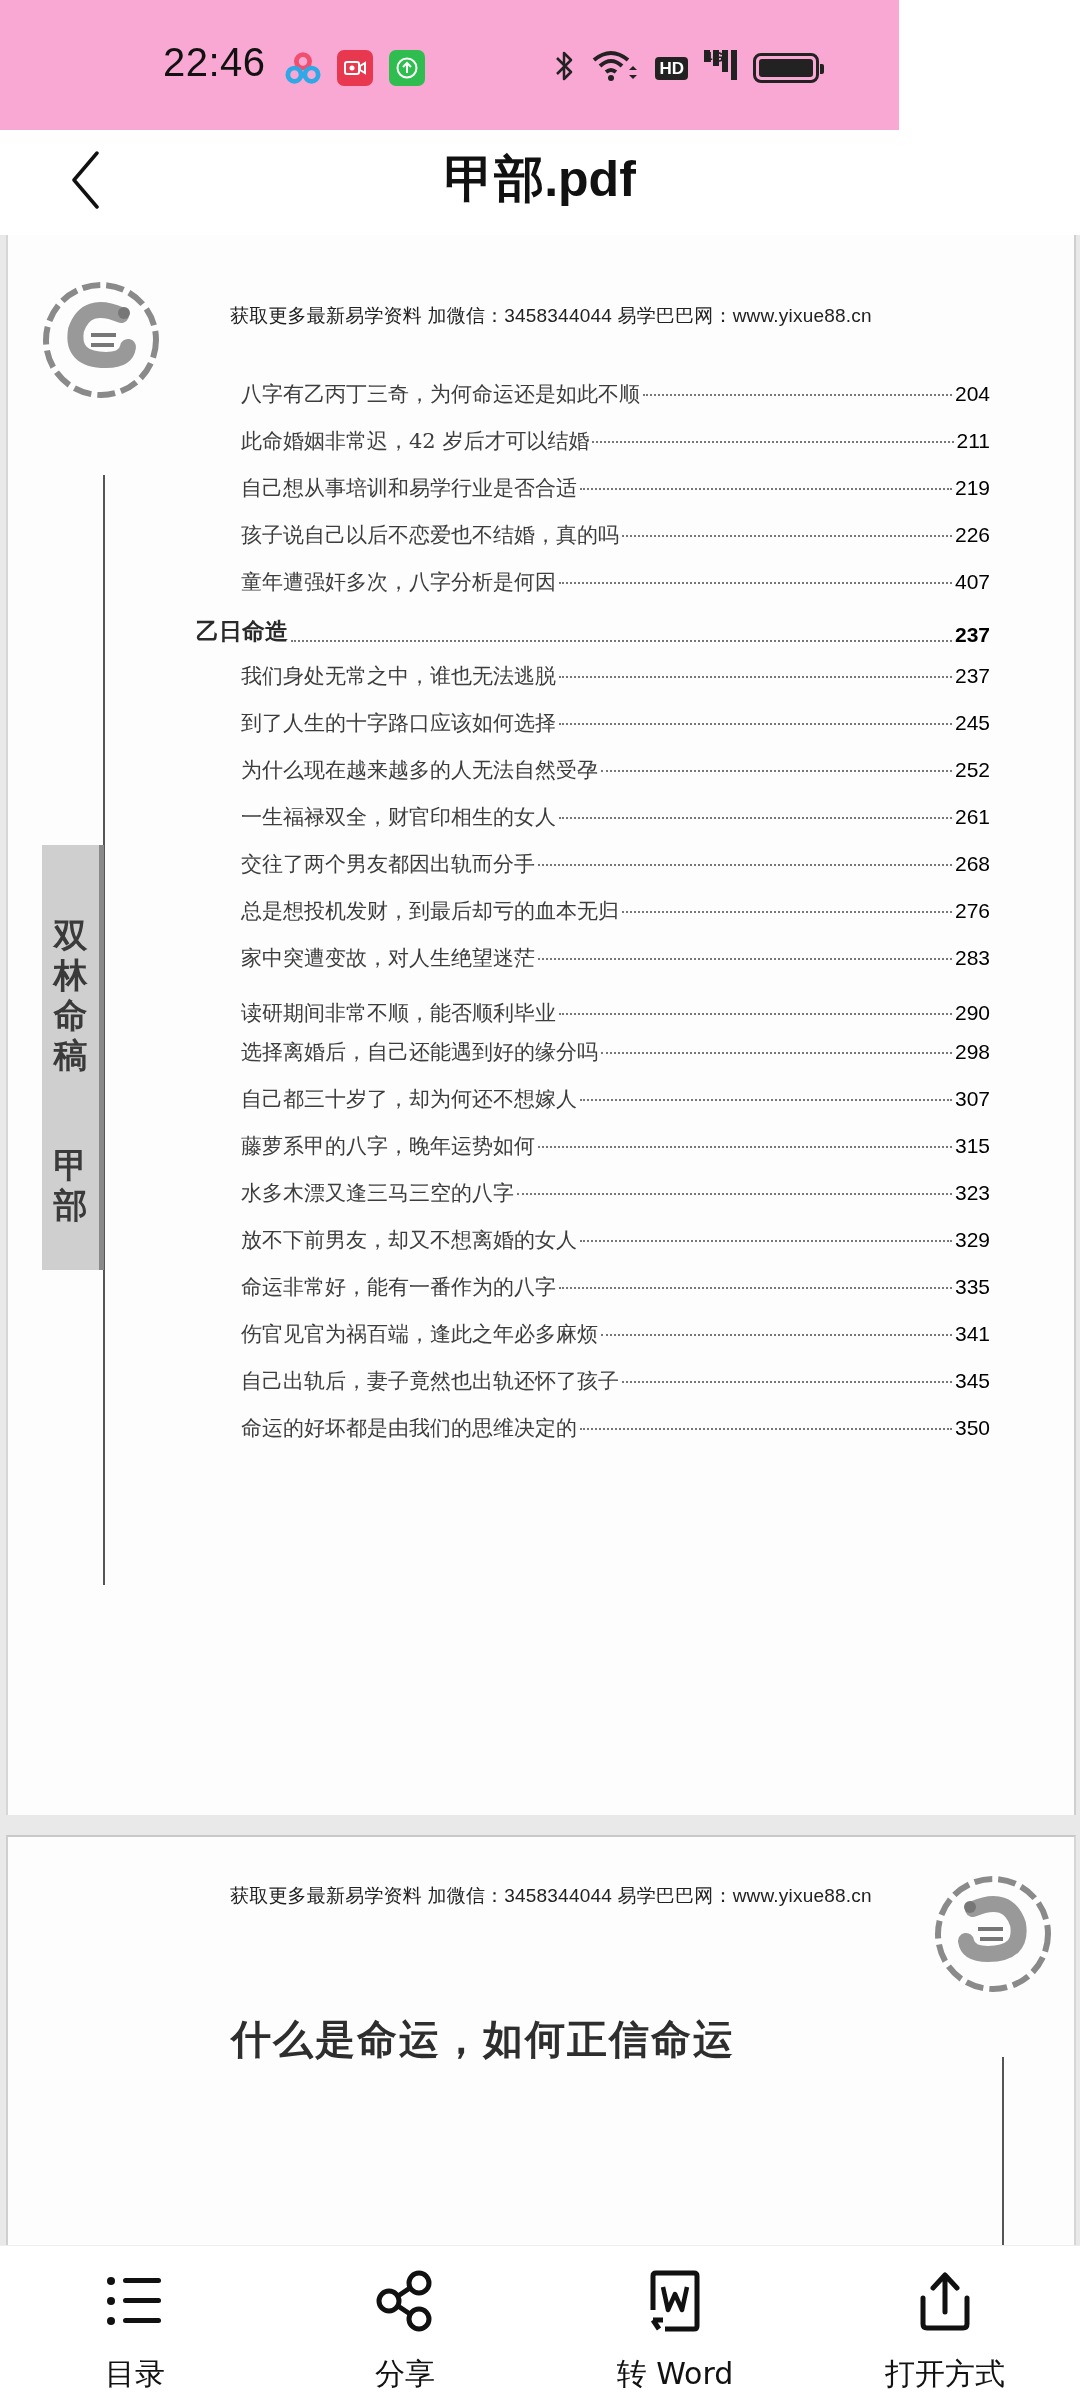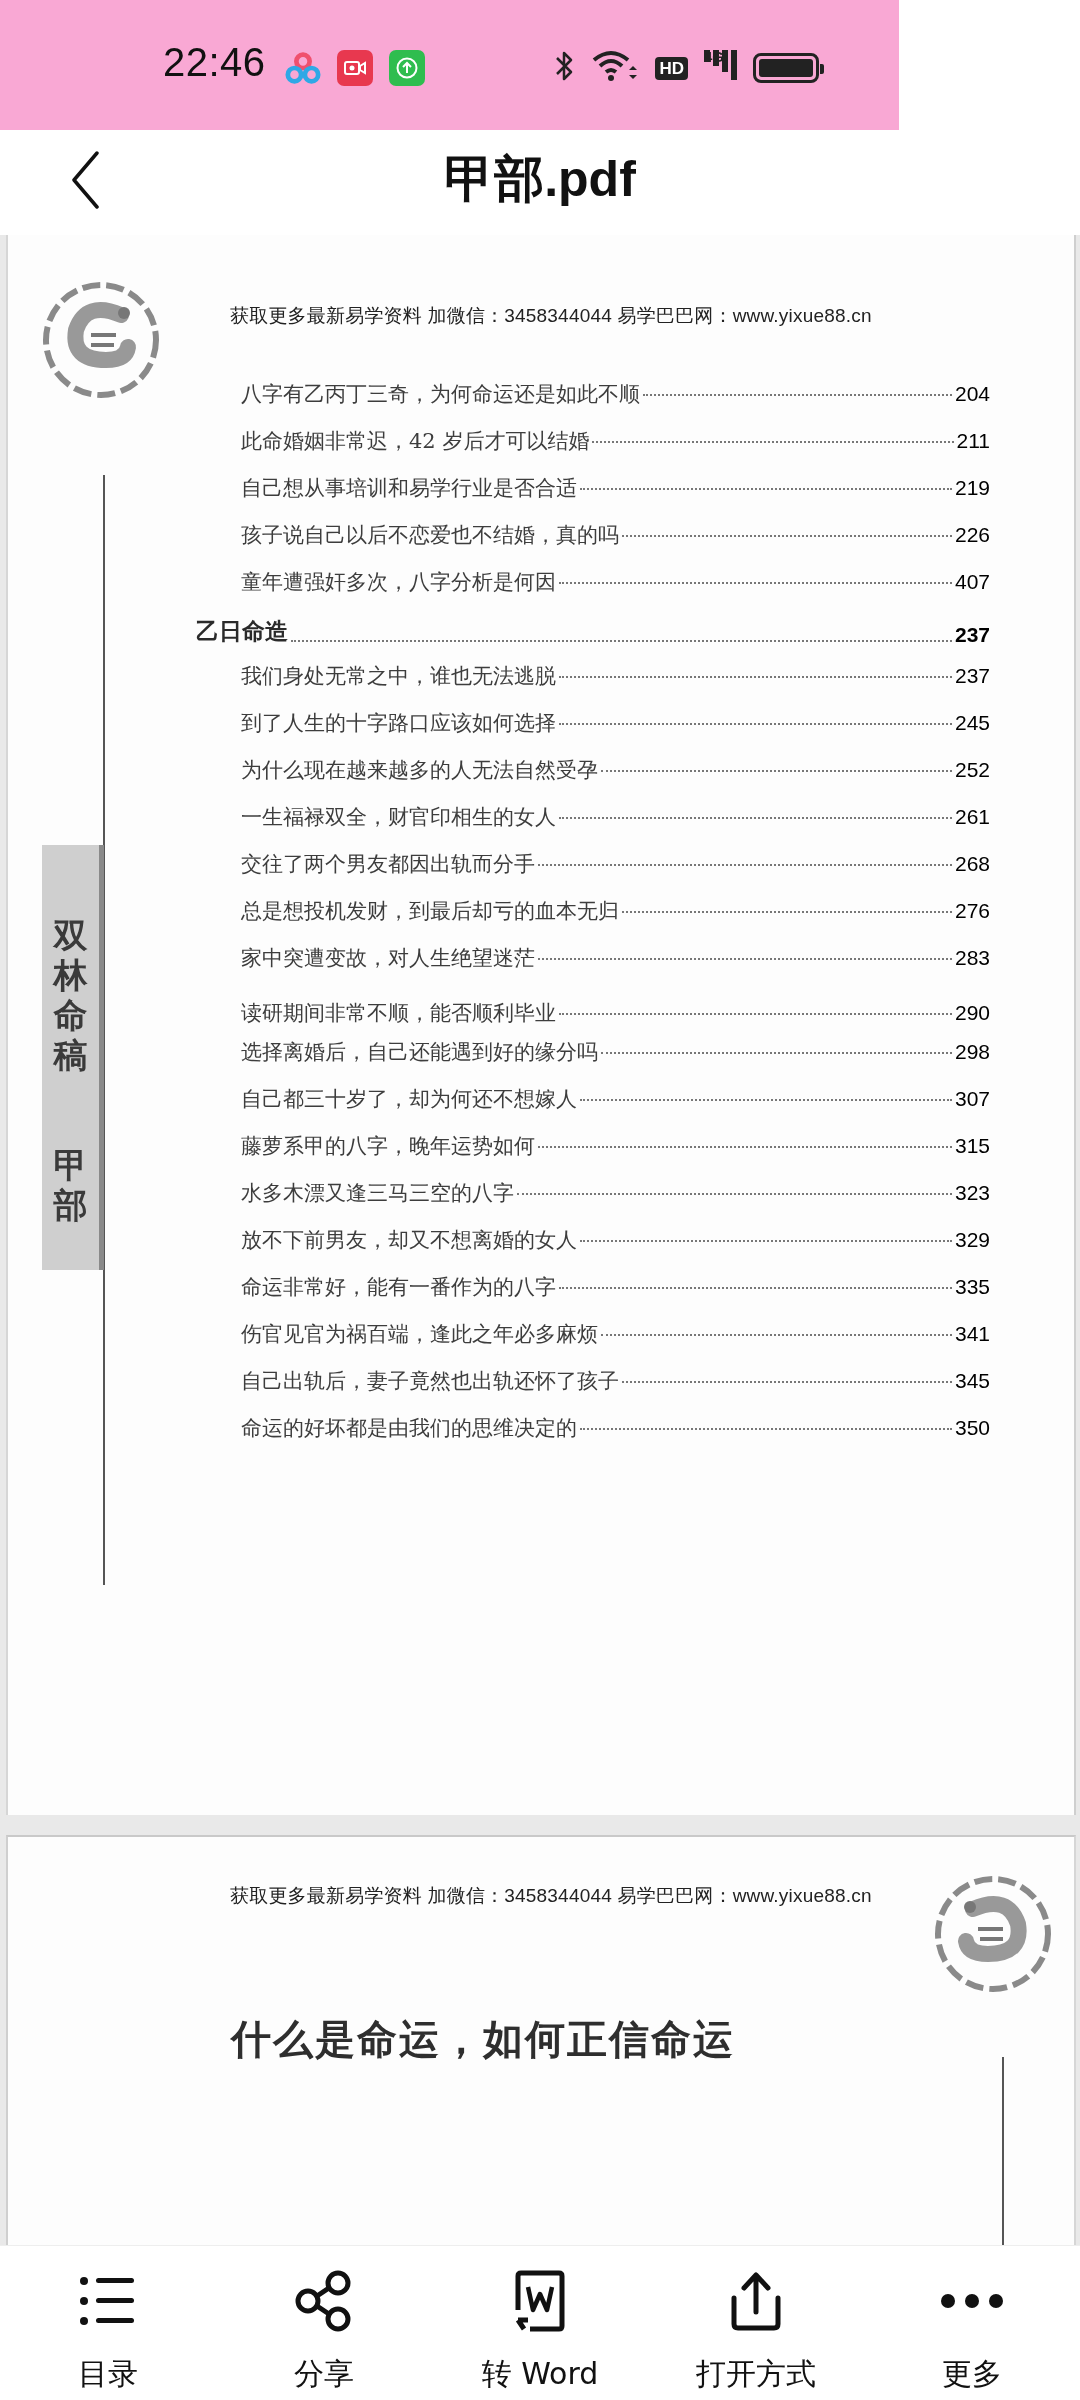--- a/index.html
+++ b/index.html
@@ -321,23 +321,13 @@
   </div>
   <div class="tool-item">
     <span class="tool-icon">
       <svg width="56" height="62" viewBox="0 0 56 62">
         <path d="M28 42 V6 M16 18 L28 5 L40 18" fill="none" stroke="#111" stroke-width="5" stroke-linecap="round" stroke-linejoin="round"></path>
         <path d="M6 28 V54 Q6 58 10 58 H46 Q50 58 50 54 V28" fill="none" stroke="#111" stroke-width="5" stroke-linecap="round"></path>
       </svg>
     </span>
     <span class="tool-label">打开方式</span>
   </div>
-  <div class="tool-item">
-    <span class="tool-icon">
-      <svg width="66" height="20" viewBox="0 0 66 20">
-        <circle cx="9" cy="10" r="7" fill="#111"></circle>
-          <circle cx="33" cy="10" r="7" fill="#111"></circle>
-          <circle cx="57" cy="10" r="7" fill="#111"></circle>
-      </svg>
-    </span>
-    <span class="tool-label">更多</span>
-  </div>
 </div>
 
 </body></html>

